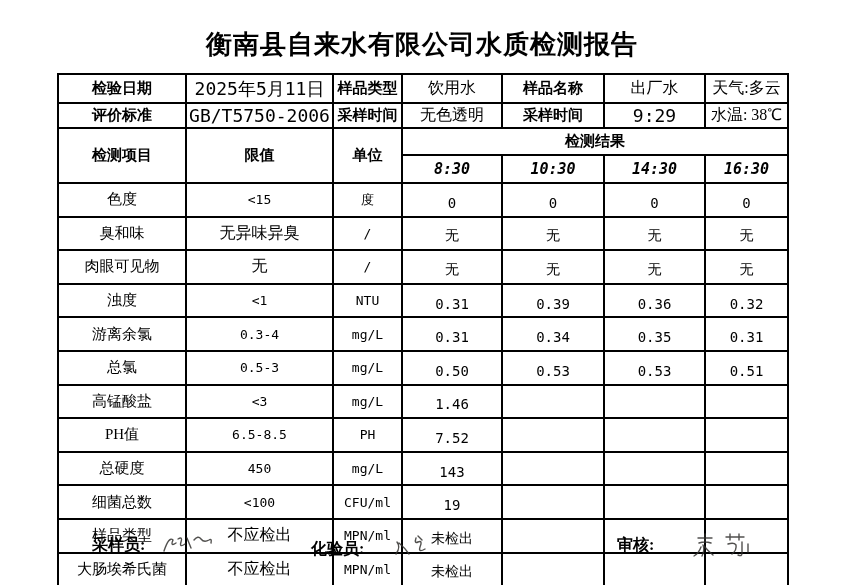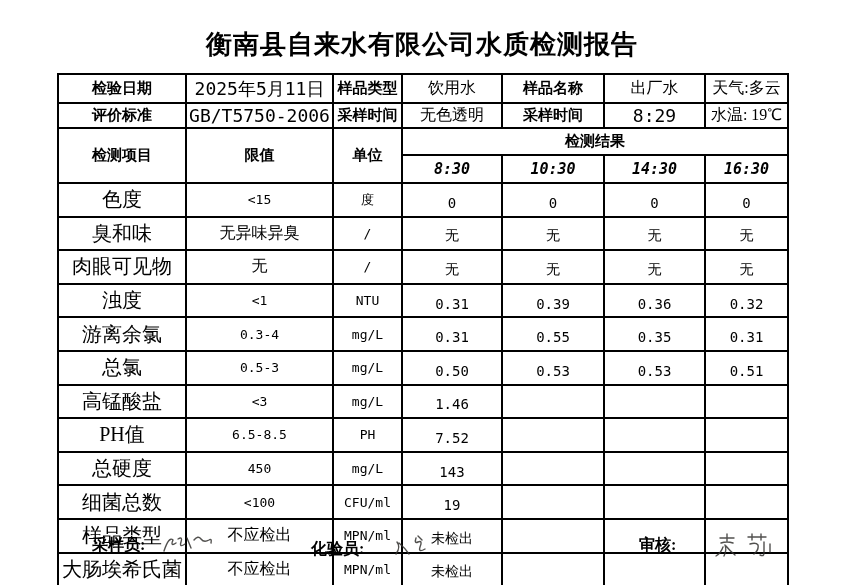--- a/index.html
+++ b/index.html
@@ -36,34 +36,34 @@
     white-space: nowrap;
   }
   tr.r1 td { height: 27px; }
   tr.r2 td { height: 23px; }
   tr.r3 td { height: 25px; margin-top: 44px; }
   tr.r4 td { height: 26px; font-style: italic; }
   tr.dr td { height: 25.6px; }
 
   .lbl  { font-weight: bold; font-size: 15px; }              
   .cn   { font-size: 16px; }                                  
-  .cn15 { font-size: 20px; margin-left: 20px; }                                  
+  .cn15 { font-size: 15px; margin-left: 20px; }                                  
   .val  { font-family: "DejaVu Sans Mono", monospace; font-size: 18px; }
   .lim  { font-family: "DejaVu Sans Mono", monospace; font-size: 13px; }
   .unit { font-family: "DejaVu Sans Mono", monospace; font-size: 13px; }
   .time { font-family: "DejaVu Sans Mono", monospace; font-size: 15px; font-weight: bold; }
   .res  { font-family: "DejaVu Sans Mono", monospace; font-size: 14px; padding-top: 6px !important; }
 
   .footer-group {
     position: absolute; top: 530px;
     display: flex; align-items: center; height: 30px;
   }
   .fg1 { left: 57px; margin-left: 35px; }
   .fg2 { left: 311px; align-items: flex-end; }
-  .fg3 { left: 639px; }
+  .fg3 { left: 617px; }
   .footer-label { font-weight: bold; font-size: 16px; white-space: nowrap; }
   .sig { display: block; }
   .sig path {
     fill: none; stroke: #33312f; stroke-width: 1.4;
     stroke-linecap: round; stroke-linejoin: round; opacity: 0.85;
   }
   .sig1 { margin-left: 14px; }
   .sig2 { margin-left: 28px; }
   .sig3 { margin-left: 36px; }
 </style>
@@ -95,22 +95,22 @@
       <td class="cn">出厂水</td>
       <td class="cn">天气:多云</td>
     </tr>
 
     <tr class="r2">
       <td class="lbl">评价标准</td>
       <td class="val">GB/T5750-2006</td>
       <td class="lbl">采样时间</td>
       <td class="cn">无色透明</td>
       <td class="lbl">采样时间</td>
-      <td class="val">8:29</td>
-      <td class="cn">水温: 19℃</td>
+      <td class="val">9:29</td>
+      <td class="cn">水温: 38℃</td>
     </tr>
 
     <tr class="r3">
       <td class="lbl" rowspan="2">检测项目</td>
       <td class="lbl" rowspan="2">限值</td>
       <td class="lbl" rowspan="2">单位</td>
       <td class="lbl" colspan="4">检测结果</td>
     </tr>
     <tr class="r4">
       <td class="time">8:30</td>
@@ -153,21 +153,21 @@
       <td class="res">0.31</td>
       <td class="res">0.39</td>
       <td class="res">0.36</td>
       <td class="res">0.32</td>
     </tr>
     <tr class="dr">
       <td class="cn15">游离余氯</td>
       <td class="lim">0.3-4</td>
       <td class="unit">mg/L</td>
       <td class="res">0.31</td>
-      <td class="res">0.55</td>
+      <td class="res">0.34</td>
       <td class="res">0.35</td>
       <td class="res">0.31</td>
     </tr>
     <tr class="dr">
       <td class="cn15">总氯</td>
       <td class="lim">0.5-3</td>
       <td class="unit">mg/L</td>
       <td class="res">0.50</td>
       <td class="res">0.53</td>
       <td class="res">0.53</td>

